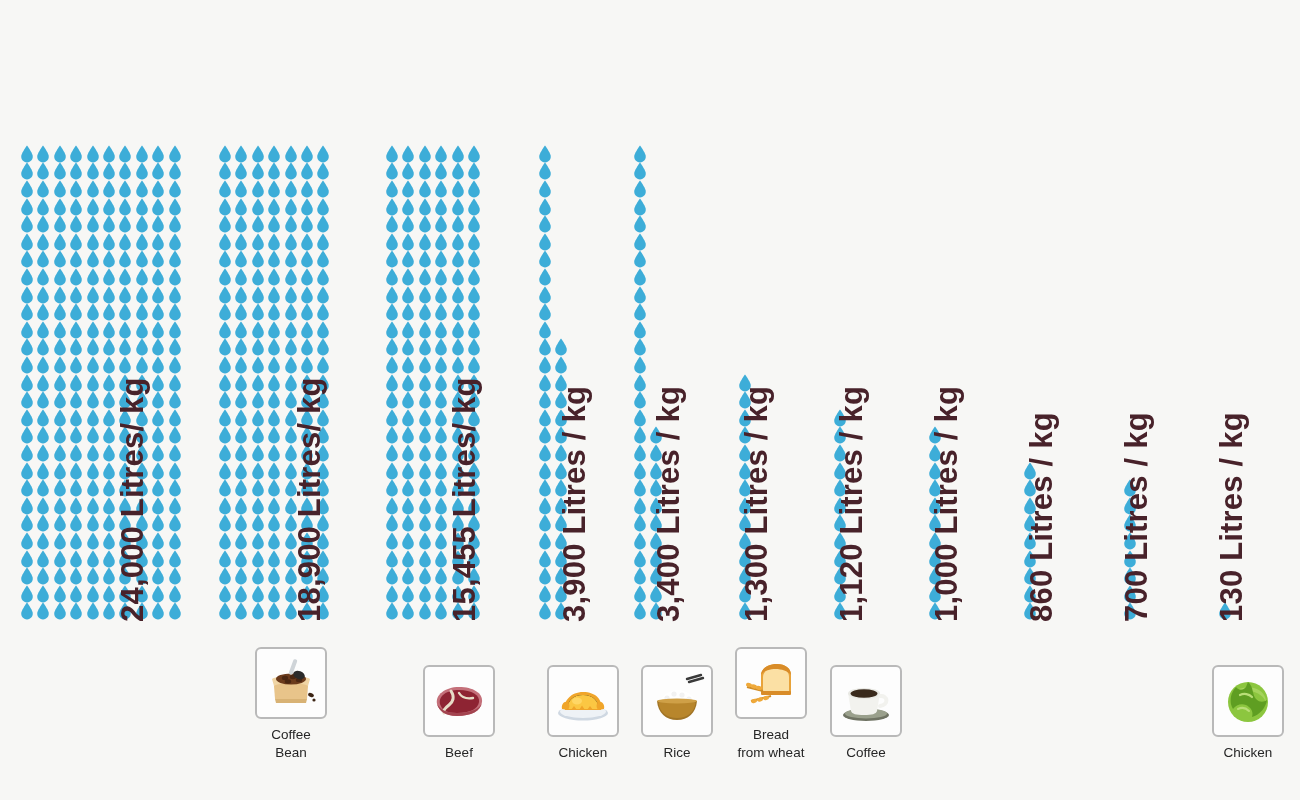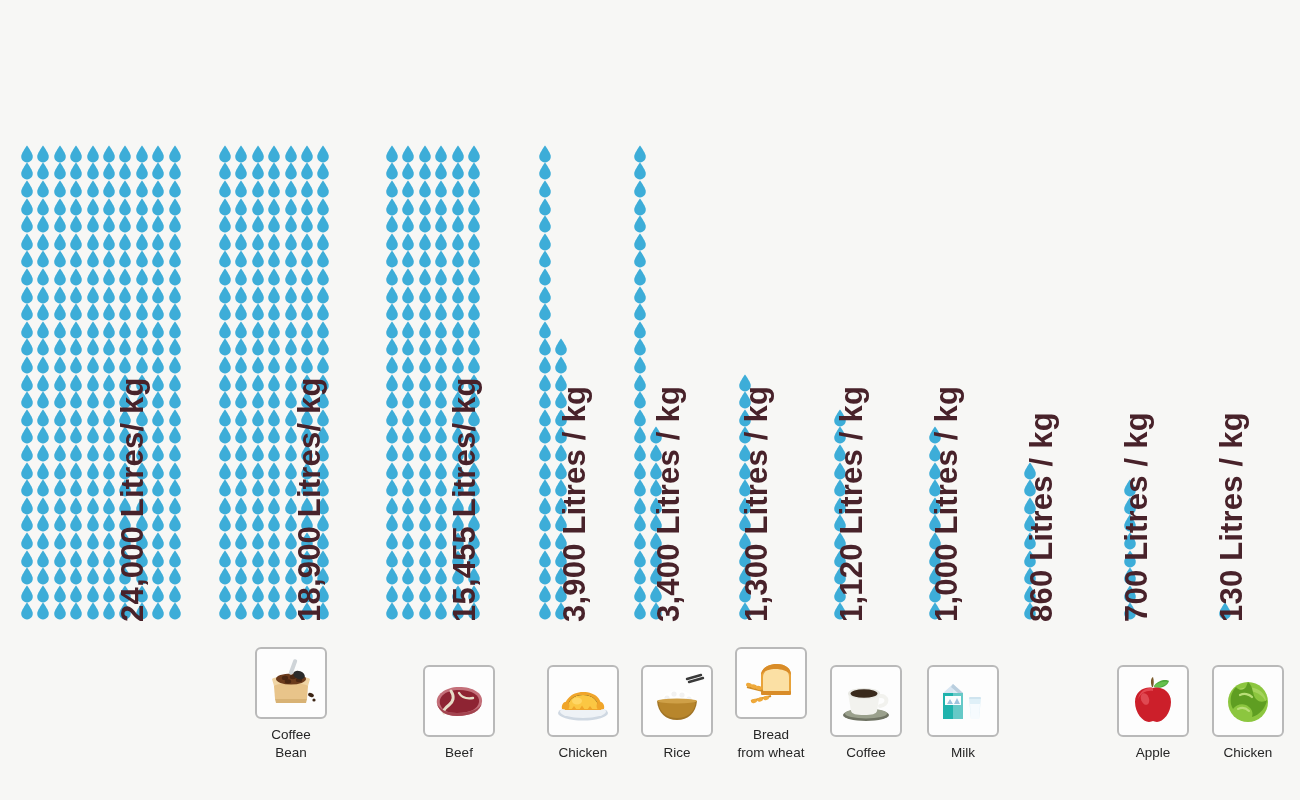--- a/index.html
+++ b/index.html
@@ -3883,37 +3883,20 @@
           <path d="M7 0.6 C7 0.6 2.0 7.4 1.35 10.6 C0.6 14.3 3.2 17.4 7 17.4 C10.8 17.4 13.4 14.3 12.65 10.6 C12.0 7.4 7 0.6 7 0.6 Z" fill="#3dadd8"></path>
         </svg>
       </span>
       <span class="drop" style="left:0px;top:176px;">
         <svg viewBox="0 0 14 18" xmlns="http://www.w3.org/2000/svg">
           <path d="M7 0.6 C7 0.6 2.0 7.4 1.35 10.6 C0.6 14.3 3.2 17.4 7 17.4 C10.8 17.4 13.4 14.3 12.65 10.6 C12.0 7.4 7 0.6 7 0.6 Z" fill="#3dadd8"></path>
         </svg>
       </span>
     </div>
     <div class="vlabel" style="left: 962px;">1,000 Litres / kg</div>
-    <div class="chip" style="left: 917px; bottom: 38px; width: 92px;">
-      <div class="chipbox">
-        <svg width="60" height="60" viewBox="0 0 60 60">
-      <path d="M10 22 L30 22 L30 48 L10 48 Z" fill="#1fb3ad"></path>
-      <path d="M10 22 L20 13 L30 22 Z" fill="#d8e6f2"></path>
-      <path d="M20 13 L30 22 L30 48 L20 48 Z" fill="#eaf3fa" opacity="0.35"></path>
-      <rect x="12" y="25" width="16" height="9" fill="#f2f7fb"></rect>
-      <rect x="12" y="25" width="16" height="9" fill="#ffffff" opacity="0.7"></rect>
-      <path d="M14 33 L17 28 L20 33 Z M21 33 L24 27 L27 33 Z" fill="#9fc3dd"></path>
-      <path d="M20 13 L30 22 L25 22 L18 16 Z" fill="#b9cede"></path>
-      <path d="M36 27 L48 27 L46 48 L38 48 Z" fill="#dff0f8"></path>
-      <path d="M37 33 L47 33 L46 48 L38 48 Z" fill="#f6fbfe"></path>
-      <rect x="36" y="26" width="12" height="2" rx="1" fill="#cfe4ef"></rect>
-    </svg>
-      </div>
-      <div class="chiplabel">Milk</div>
-    </div>
     <div class="drops" style="left: 1023px; height: 158.4px; width: 16.4px;">
       <span class="drop" style="left:0px;top:0px;">
         <svg viewBox="0 0 14 18" xmlns="http://www.w3.org/2000/svg">
           <path d="M7 0.6 C7 0.6 2.0 7.4 1.35 10.6 C0.6 14.3 3.2 17.4 7 17.4 C10.8 17.4 13.4 14.3 12.65 10.6 C12.0 7.4 7 0.6 7 0.6 Z" fill="#3dadd8"></path>
         </svg>
       </span>
       <span class="drop" style="left:0px;top:17.6px;">
         <svg viewBox="0 0 14 18" xmlns="http://www.w3.org/2000/svg">
           <path d="M7 0.6 C7 0.6 2.0 7.4 1.35 10.6 C0.6 14.3 3.2 17.4 7 17.4 C10.8 17.4 13.4 14.3 12.65 10.6 C12.0 7.4 7 0.6 7 0.6 Z" fill="#3dadd8"></path>
         </svg>
@@ -3991,33 +3974,20 @@
           <path d="M7 0.6 C7 0.6 2.0 7.4 1.35 10.6 C0.6 14.3 3.2 17.4 7 17.4 C10.8 17.4 13.4 14.3 12.65 10.6 C12.0 7.4 7 0.6 7 0.6 Z" fill="#3dadd8"></path>
         </svg>
       </span>
       <span class="drop" style="left:0px;top:123.20000000000002px;">
         <svg viewBox="0 0 14 18" xmlns="http://www.w3.org/2000/svg">
           <path d="M7 0.6 C7 0.6 2.0 7.4 1.35 10.6 C0.6 14.3 3.2 17.4 7 17.4 C10.8 17.4 13.4 14.3 12.65 10.6 C12.0 7.4 7 0.6 7 0.6 Z" fill="#3dadd8"></path>
         </svg>
       </span>
     </div>
     <div class="vlabel" style="left: 1152px;">700 Litres / kg</div>
-    <div class="chip" style="left: 1107px; bottom: 38px; width: 92px;">
-      <div class="chipbox">
-        <svg width="60" height="60" viewBox="0 0 60 60">
-      <path d="M29 16 C27 11 28 7 30 6 C31 9 31 13 30 16 Z" fill="#7a5a2a"></path>
-      <path d="M31 15 C35 9 43 8 46 10 C44 16 37 18 31 16 Z" fill="#4fa83b"></path>
-      <path d="M31 15 C35 11 41 10 45 11 C42 15 36 17 31 16 Z" fill="#67c04e"></path>
-      <path d="M30 17 C22 15 12 20 12 31 C12 42 20 51 26 51 C28 51 29 50 30 50 C31 50 32 51 34 51 C40 51 48 42 48 31 C48 20 38 15 30 17 Z" fill="#cc1f2a"></path>
-      <path d="M30 17 C24 16 16 20 15 29 C17 22 24 19 30 20 Z" fill="#e8505a" opacity="0.8"></path>
-      <ellipse cx="22" cy="28" rx="4" ry="6" fill="#ef6b73" opacity="0.55" transform="rotate(-20 22 28)"></ellipse>
-    </svg>
-      </div>
-      <div class="chiplabel">Apple</div>
-    </div>
     <div class="drops" style="left: 1218px; height: 17.6px; width: 16.4px;">
       <span class="drop" style="left:0px;top:0px;">
         <svg viewBox="0 0 14 18" xmlns="http://www.w3.org/2000/svg">
           <path d="M7 0.6 C7 0.6 2.0 7.4 1.35 10.6 C0.6 14.3 3.2 17.4 7 17.4 C10.8 17.4 13.4 14.3 12.65 10.6 C12.0 7.4 7 0.6 7 0.6 Z" fill="#3dadd8"></path>
         </svg>
       </span>
     </div>
     <div class="vlabel" style="left: 1247px;">130 Litres / kg</div>
     <div class="chip" style="left: 1202px; bottom: 38px; width: 92px;">
       <div class="chipbox">

